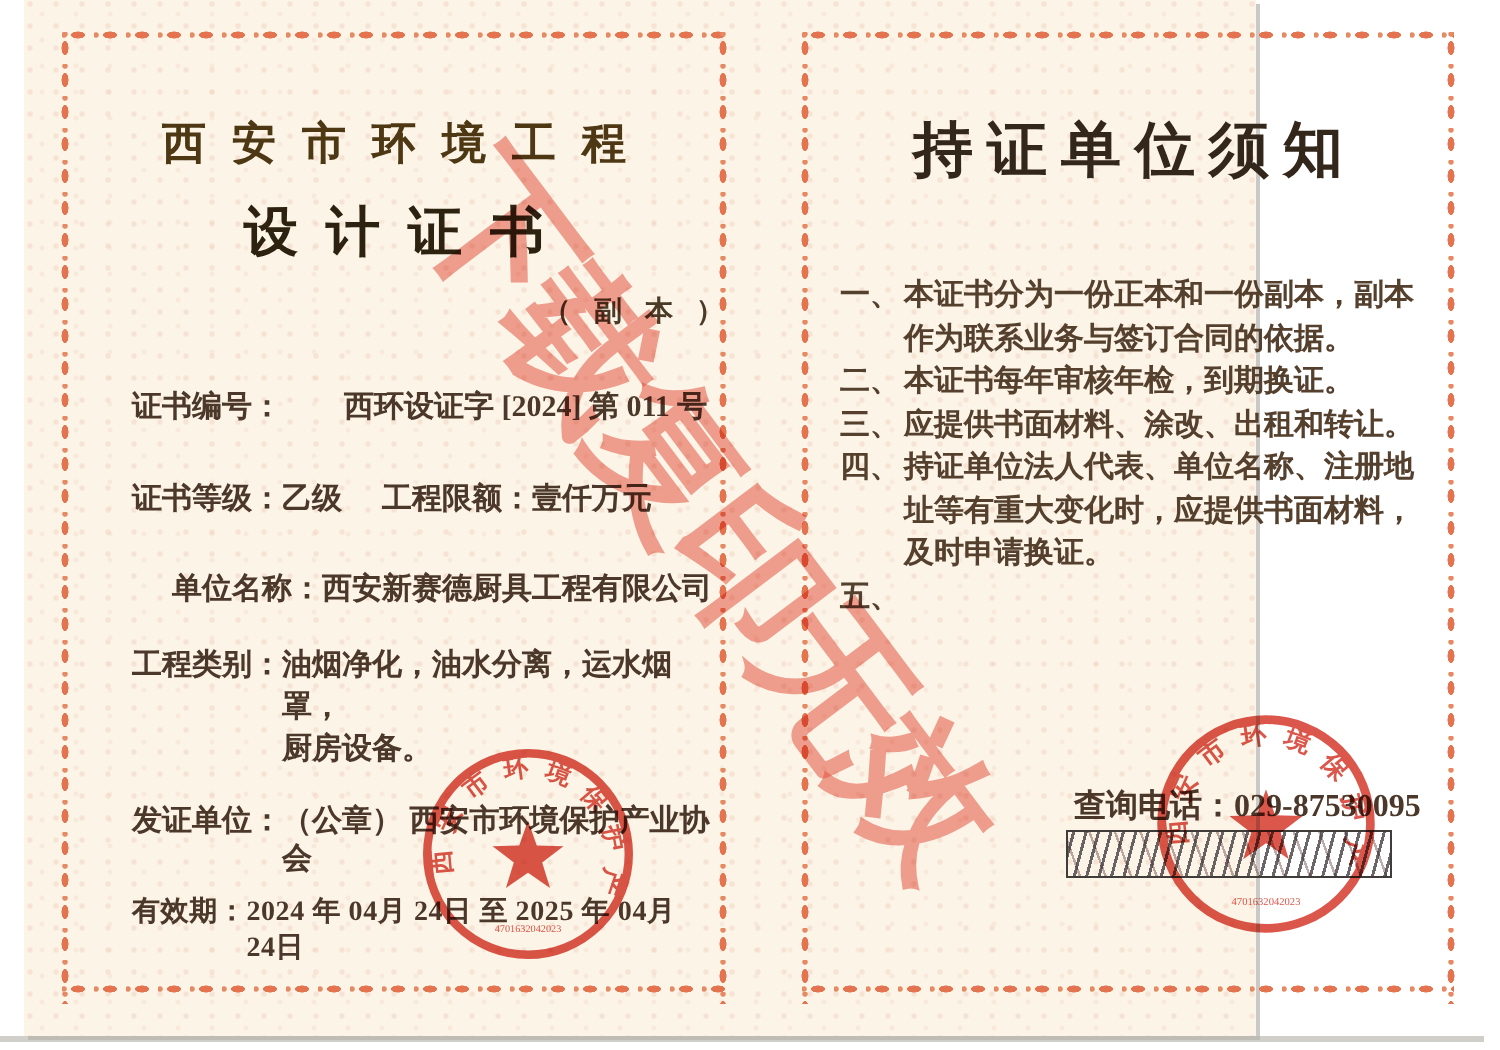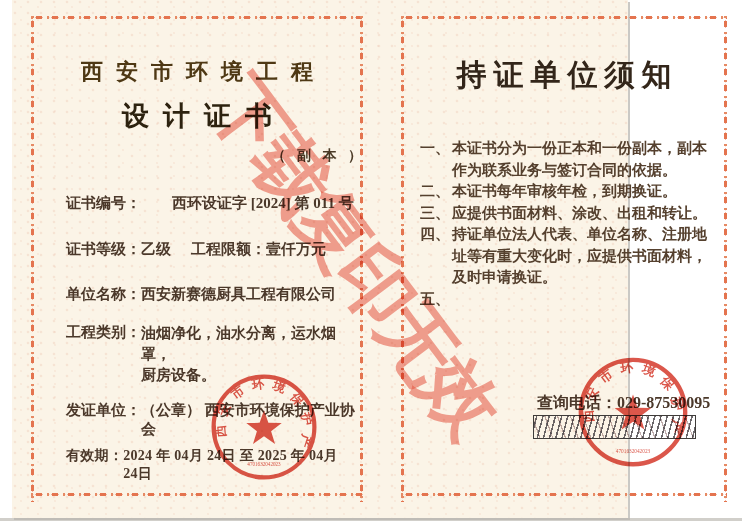--- a/index.html
+++ b/index.html
@@ -60,21 +60,21 @@
   .fields{position:absolute;left:38px;right:10px;top:0;}
   .frow{
     position:absolute;left:0;right:0;display:flex;align-items:flex-start;
     font-size:15px;font-weight:bold;color:#4b382a;white-space:nowrap;
   }
   .frow .lbl{flex:0 0 auto;}
   .frow .val{flex:0 1 auto;white-space:normal;}
   .frow.r1{top:181px;gap:31px;}
   .frow.r2{top:227px;}
   .frow.r2 .gap{width:20px;}
-  .frow.r3{top:272px;}
+  .frow.r3{top:272px;justify-content:flex-end;}
   .frow.r4{top:310px;}
   .frow.r4 .val{line-height:21px;}
   .frow.r5{top:388px;}
   .frow.r6{top:434px;font-size:14px;letter-spacing:.3px;}
 
   
   .notice-title{
     position:absolute;left:0;right:0;top:42px;text-align:center;
     font-size:30px;font-weight:bold;letter-spacing:7px;padding-left:7px;
     color:#33261a;

